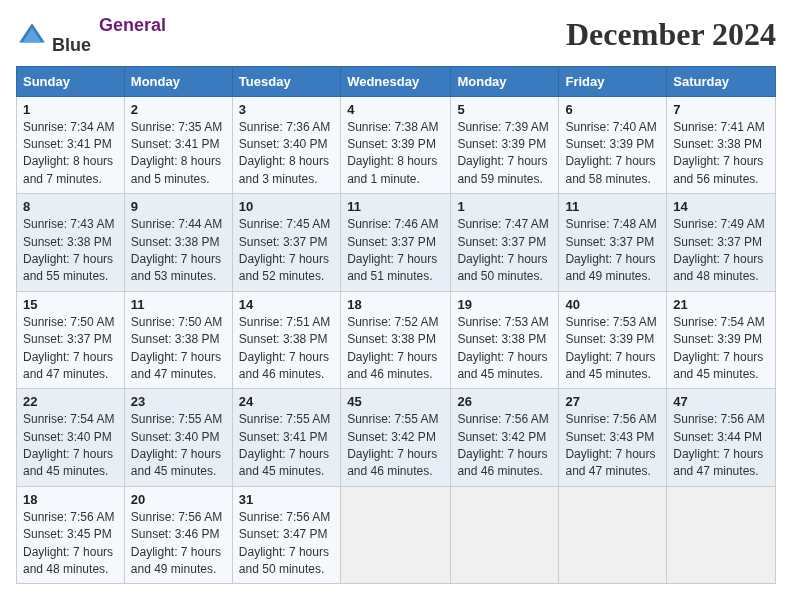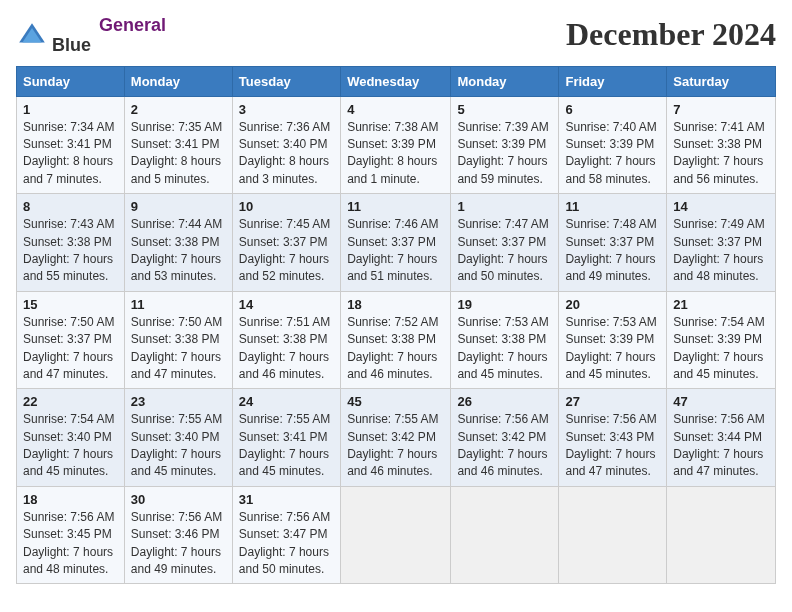--- a/index.html
+++ b/index.html
@@ -195,21 +195,21 @@
         </td>
         <td>
           <span class="day-num">18</span>
           <div class="day-info">Sunrise: 7:52 AM<br>Sunset: 3:38 PM<br>Daylight: 7 hours and 46 minutes.</div>
         </td>
         <td>
           <span class="day-num">19</span>
           <div class="day-info">Sunrise: 7:53 AM<br>Sunset: 3:38 PM<br>Daylight: 7 hours and 45 minutes.</div>
         </td>
         <td>
-          <span class="day-num">20</span>
+          <span class="day-num">40</span>
           <div class="day-info">Sunrise: 7:53 AM<br>Sunset: 3:39 PM<br>Daylight: 7 hours and 45 minutes.</div>
         </td>
         <td>
           <span class="day-num">21</span>
           <div class="day-info">Sunrise: 7:54 AM<br>Sunset: 3:39 PM<br>Daylight: 7 hours and 45 minutes.</div>
         </td>
       </tr>
       <tr>
         <td>
           <span class="day-num">22</span>
@@ -239,21 +239,21 @@
           <span class="day-num">47</span>
           <div class="day-info">Sunrise: 7:56 AM<br>Sunset: 3:44 PM<br>Daylight: 7 hours and 47 minutes.</div>
         </td>
       </tr>
       <tr>
         <td>
           <span class="day-num">18</span>
           <div class="day-info">Sunrise: 7:56 AM<br>Sunset: 3:45 PM<br>Daylight: 7 hours and 48 minutes.</div>
         </td>
         <td>
-          <span class="day-num">30</span>
+          <span class="day-num">20</span>
           <div class="day-info">Sunrise: 7:56 AM<br>Sunset: 3:46 PM<br>Daylight: 7 hours and 49 minutes.</div>
         </td>
         <td>
           <span class="day-num">31</span>
           <div class="day-info">Sunrise: 7:56 AM<br>Sunset: 3:47 PM<br>Daylight: 7 hours and 50 minutes.</div>
         </td>
         <td class="empty-cell"></td>
         <td class="empty-cell"></td>
         <td class="empty-cell"></td>
         <td class="empty-cell"></td>

